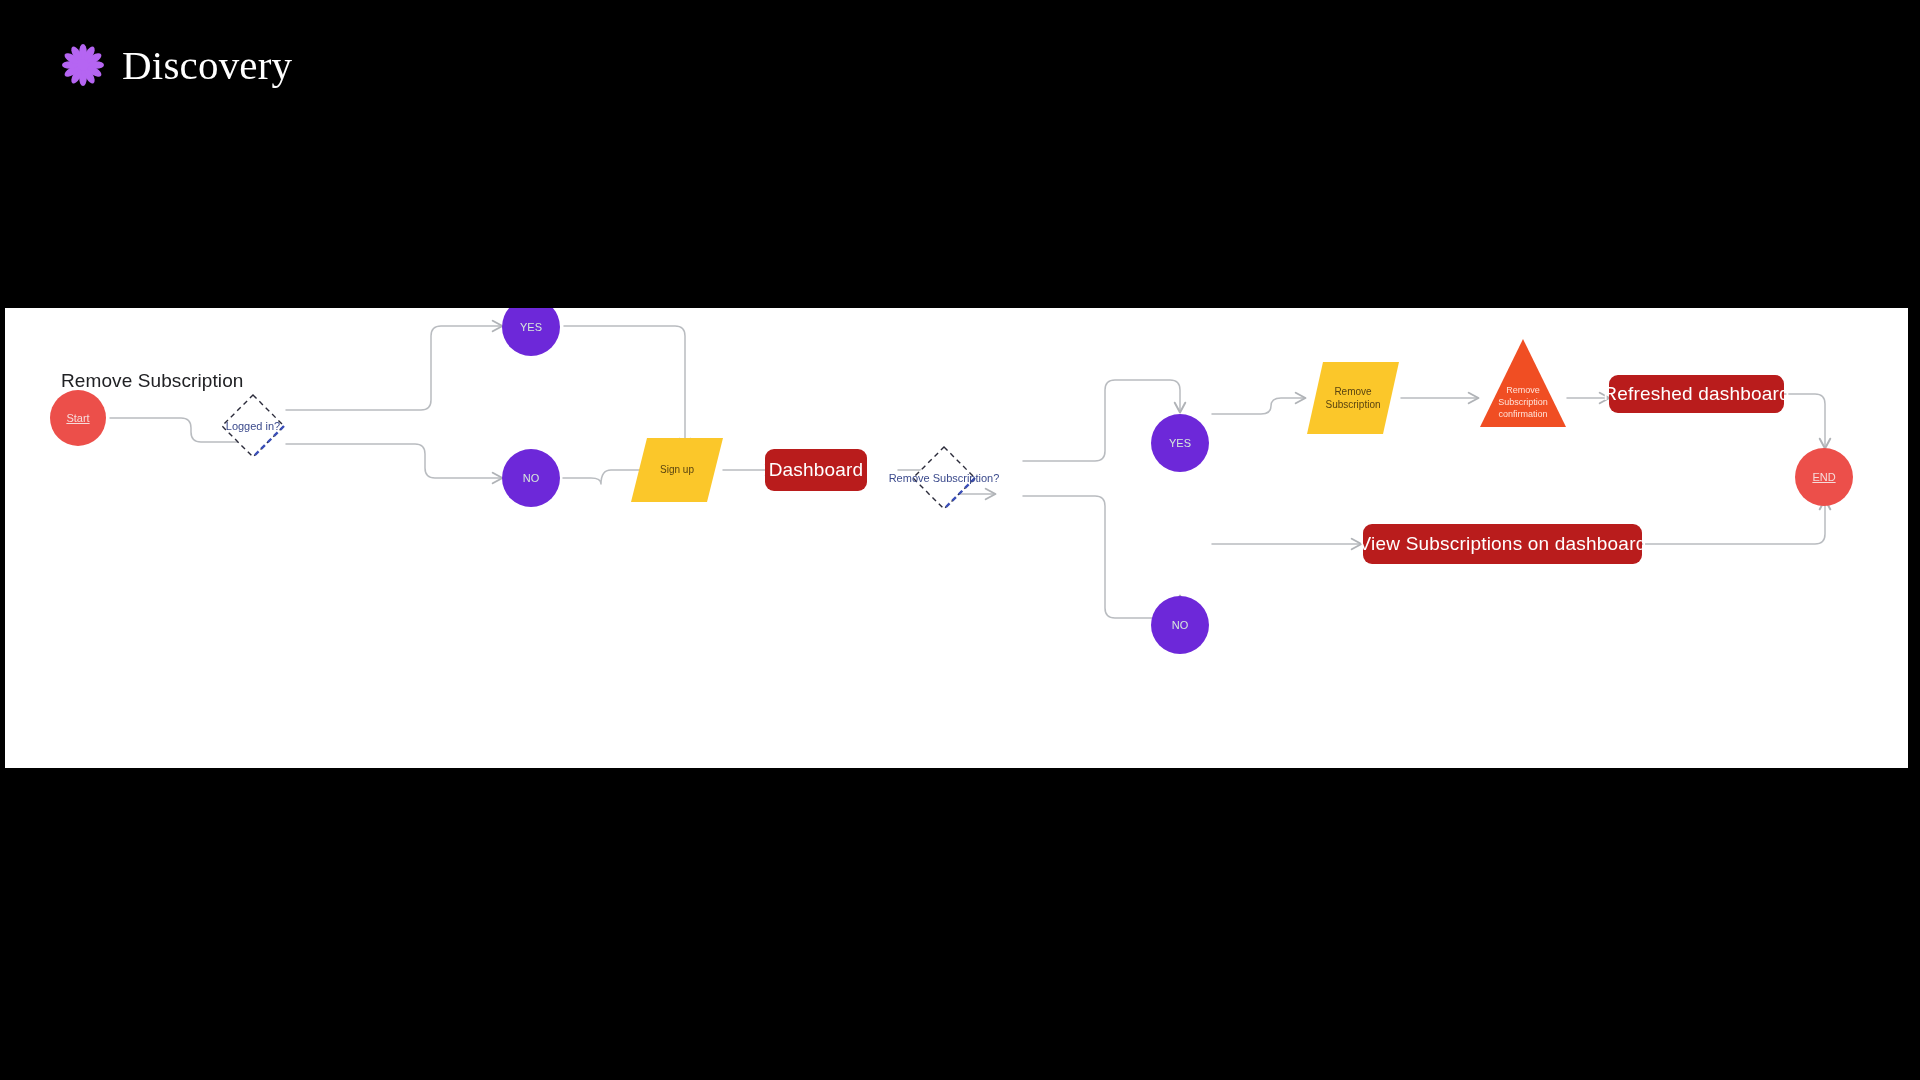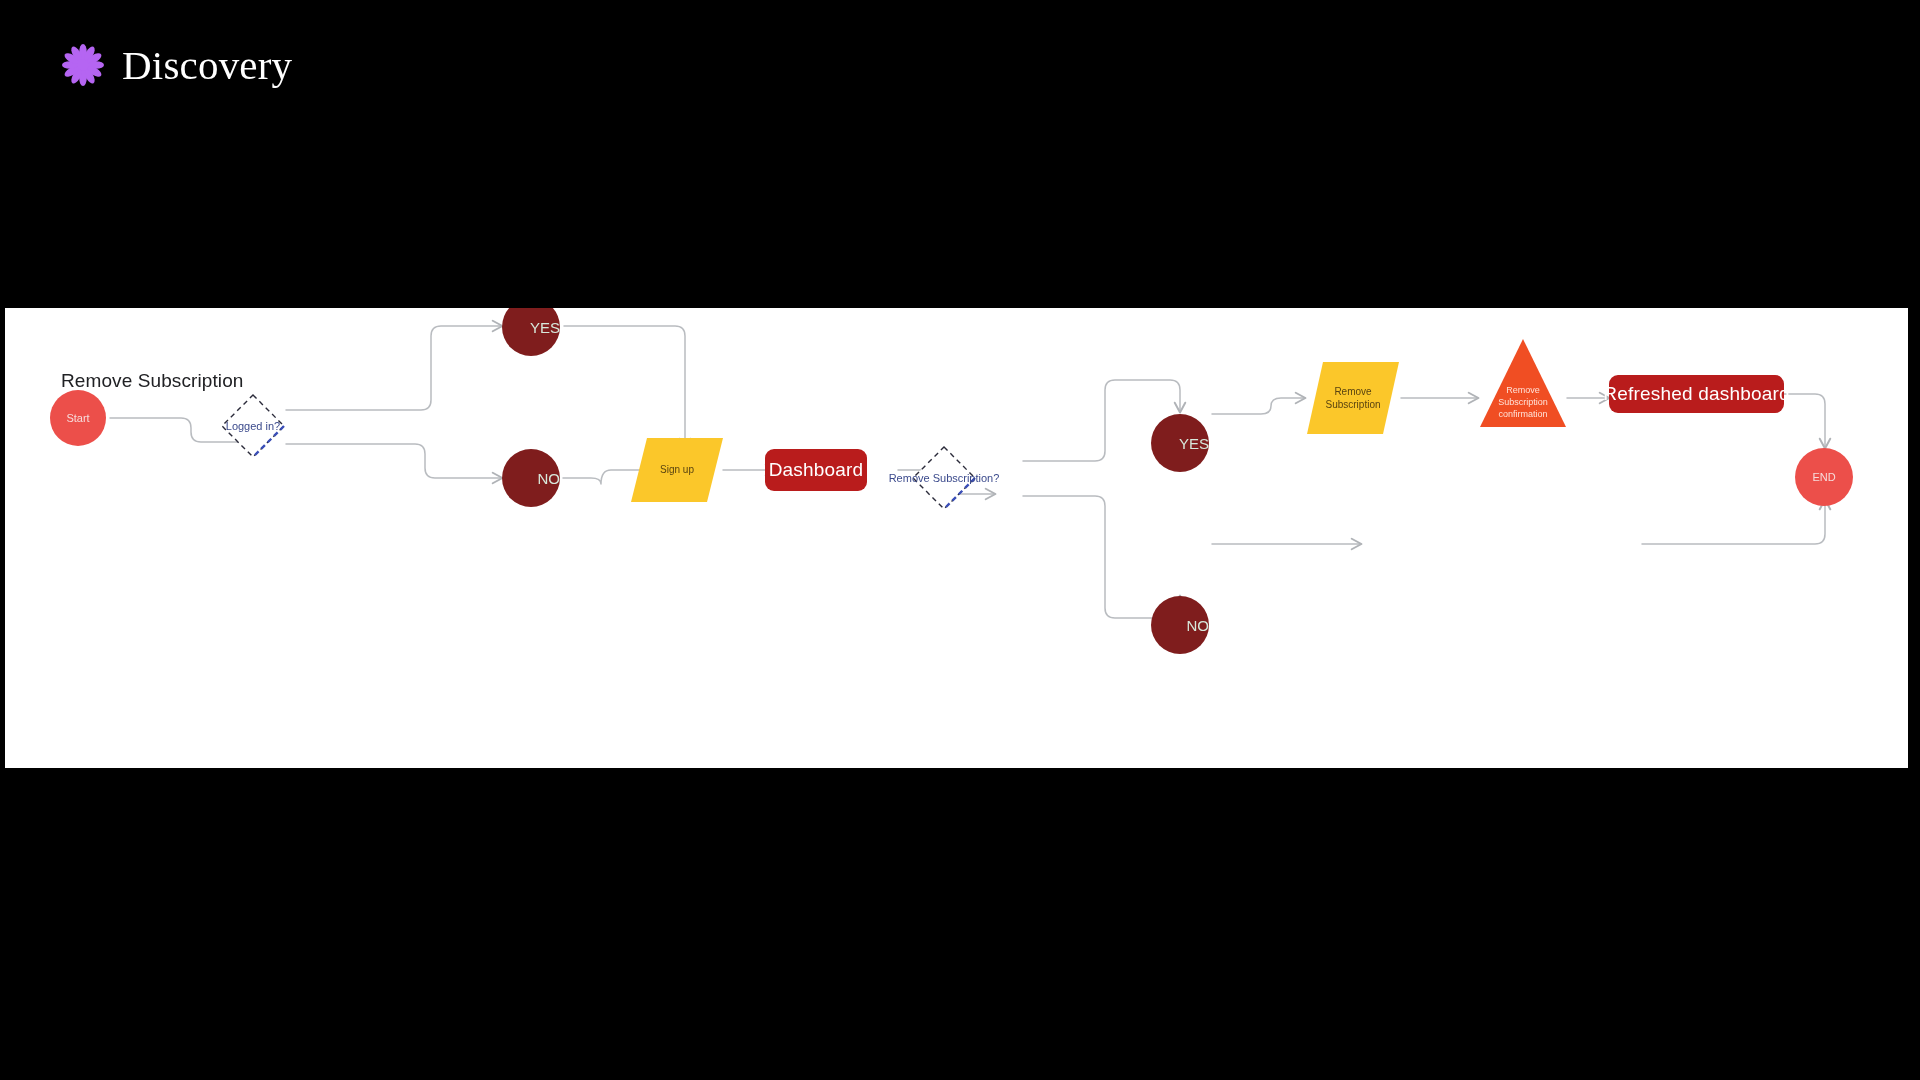--- a/index.html
+++ b/index.html
@@ -40,22 +40,22 @@
   .flow{position:absolute;left:0;top:0;width:1903px;height:460px;}
   .edges{position:absolute;left:0;top:0;width:1903px;height:460px;}
   .node{position:absolute;box-sizing:border-box;}
 
   
   .circle{
     border-radius:50%;
     display:flex;align-items:center;justify-content:center;
     text-align:center;
   }
-  .circle.red{background:#ec4f4a;color:#f6dcdb;font-size:11px;}
-  .circle.green{background:#7f1d1d;color:#d7e8db;font-size:15px;justify-content:flex-end;}
+  .circle.red{background:#ec4f4a;color:#f6dcdb;font-size:11px;text-decoration:underline;}
+  .circle.green{background:#6d28d9;color:#d7e8db;font-size:11px;}
 
   
   .rect{
     background:#b91c1c;border-radius:9px;
     display:flex;align-items:center;justify-content:center;
     color:#ffffff;font-size:19px;letter-spacing:.2px;white-space:nowrap;
   }
 
   
   .diamond{display:flex;align-items:center;justify-content:center;}
@@ -224,19 +224,22 @@
         <span>Remove</span>
         <span>Subscription</span>
         <span>confirmation</span>
       </div>
     </div>
 
     <div class="node rect" style="left:1604px;top:67px;width:175px;height:38px;">
       <span>Refreshed dashboard</span>
     </div>
 
+    <div class="node rect" style="left:1358px;top:216px;width:279px;height:40px;">
+      <span>View Subscriptions on dashboard</span>
+    </div>
 
     <div class="node circle red" style="left:1790px;top:140px;width:58px;height:58px;">
       <span>END</span>
     </div>
 
   </div>
 </div>
 
 </body></html>

